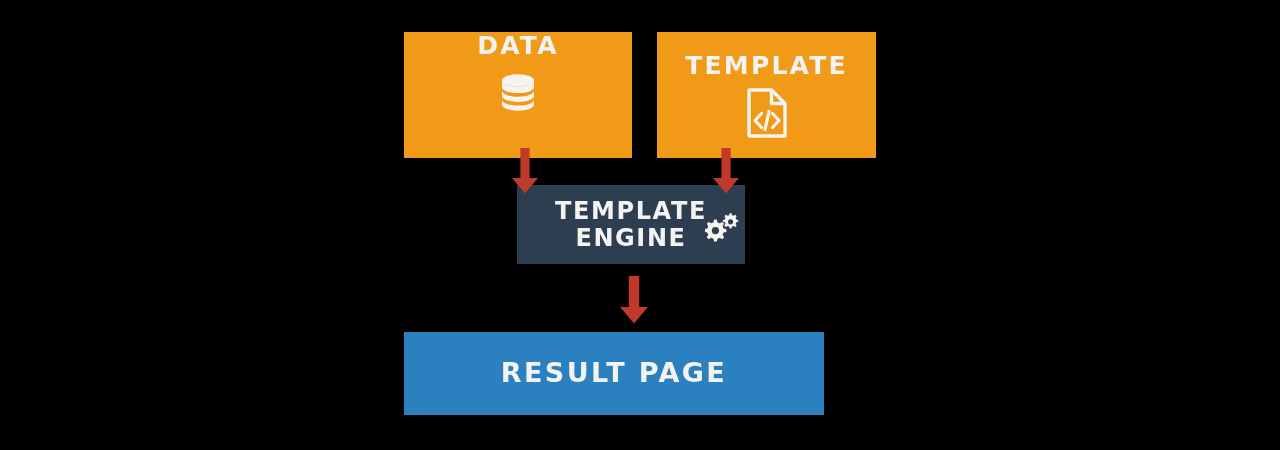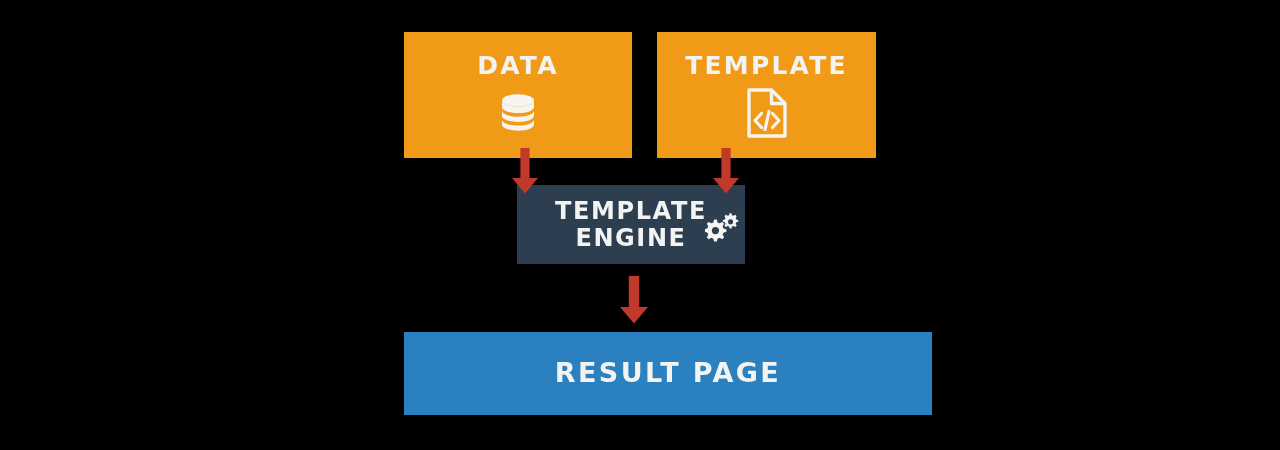--- a/index.html
+++ b/index.html
@@ -30,21 +30,20 @@
     justify-content: flex-start;
   }
 
   
   #node-data {
     left: 404px;
     top: 32px;
     width: 228px;
     height: 126px;
     background: #F09A18;
-    padding-top: 20px;
   }
   
   #node-template {
     left: 657px;
     top: 32px;
     width: 219px;
     height: 126px;
     background: #F09A18;
     padding-top: 20px;
   }
@@ -54,21 +53,21 @@
     top: 185px;
     width: 228px;
     height: 79px;
     background: #2C3E50;
     justify-content: center;
   }
   
   #node-result {
     left: 404px;
     top: 332px;
-    width: 528px;
+    width: 420px;
     height: 83px;
     background: #2B80BF;
     justify-content: center;
   }
 
   .node-title {
     color: #F3F3F1;
     font-weight: bold;
     letter-spacing: 2.2px;
     text-align: center;

